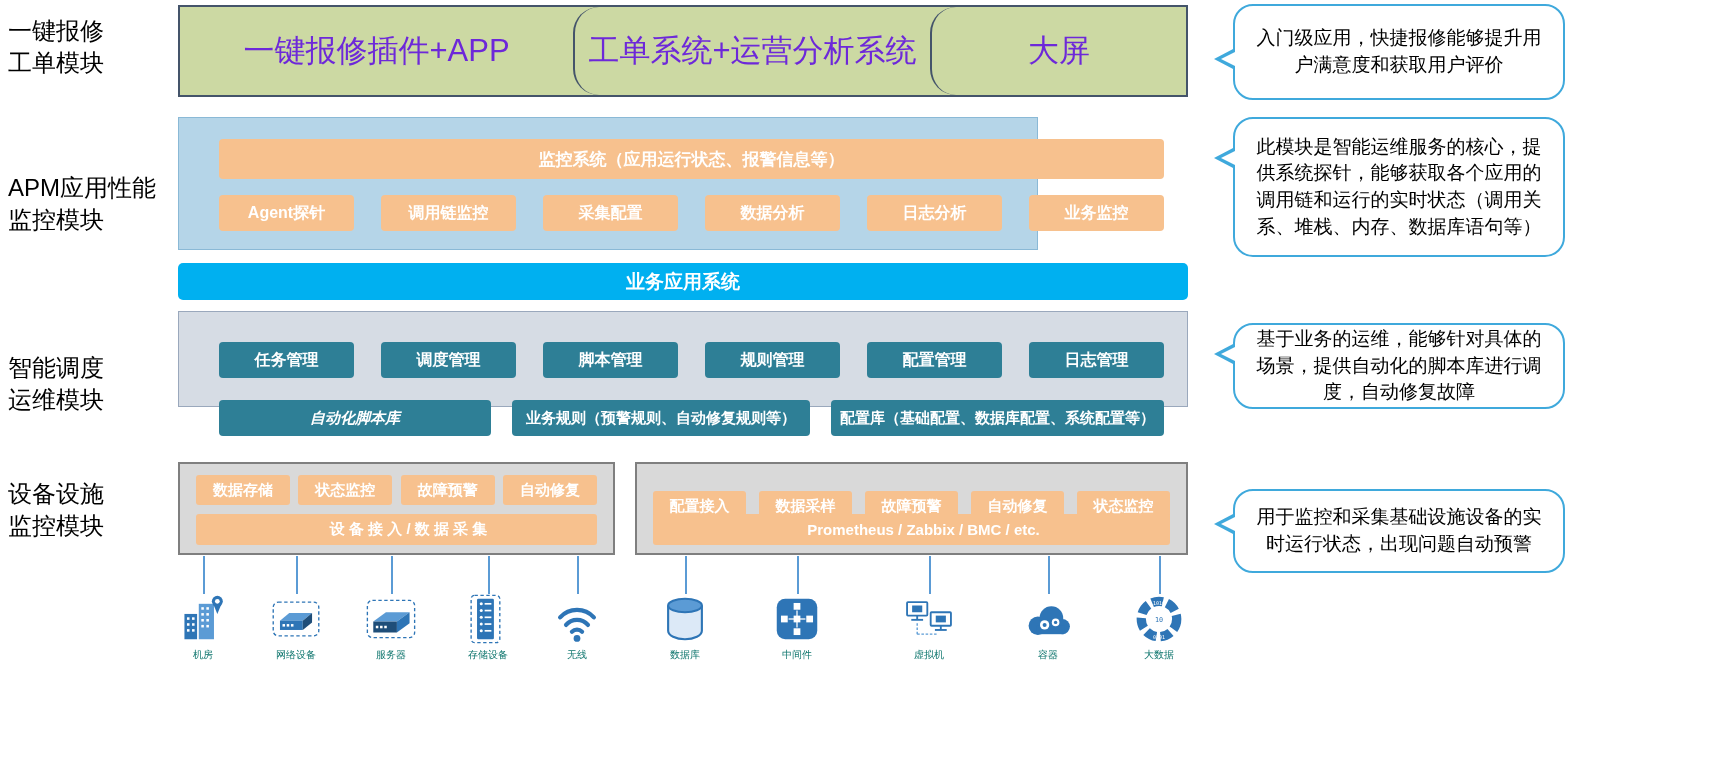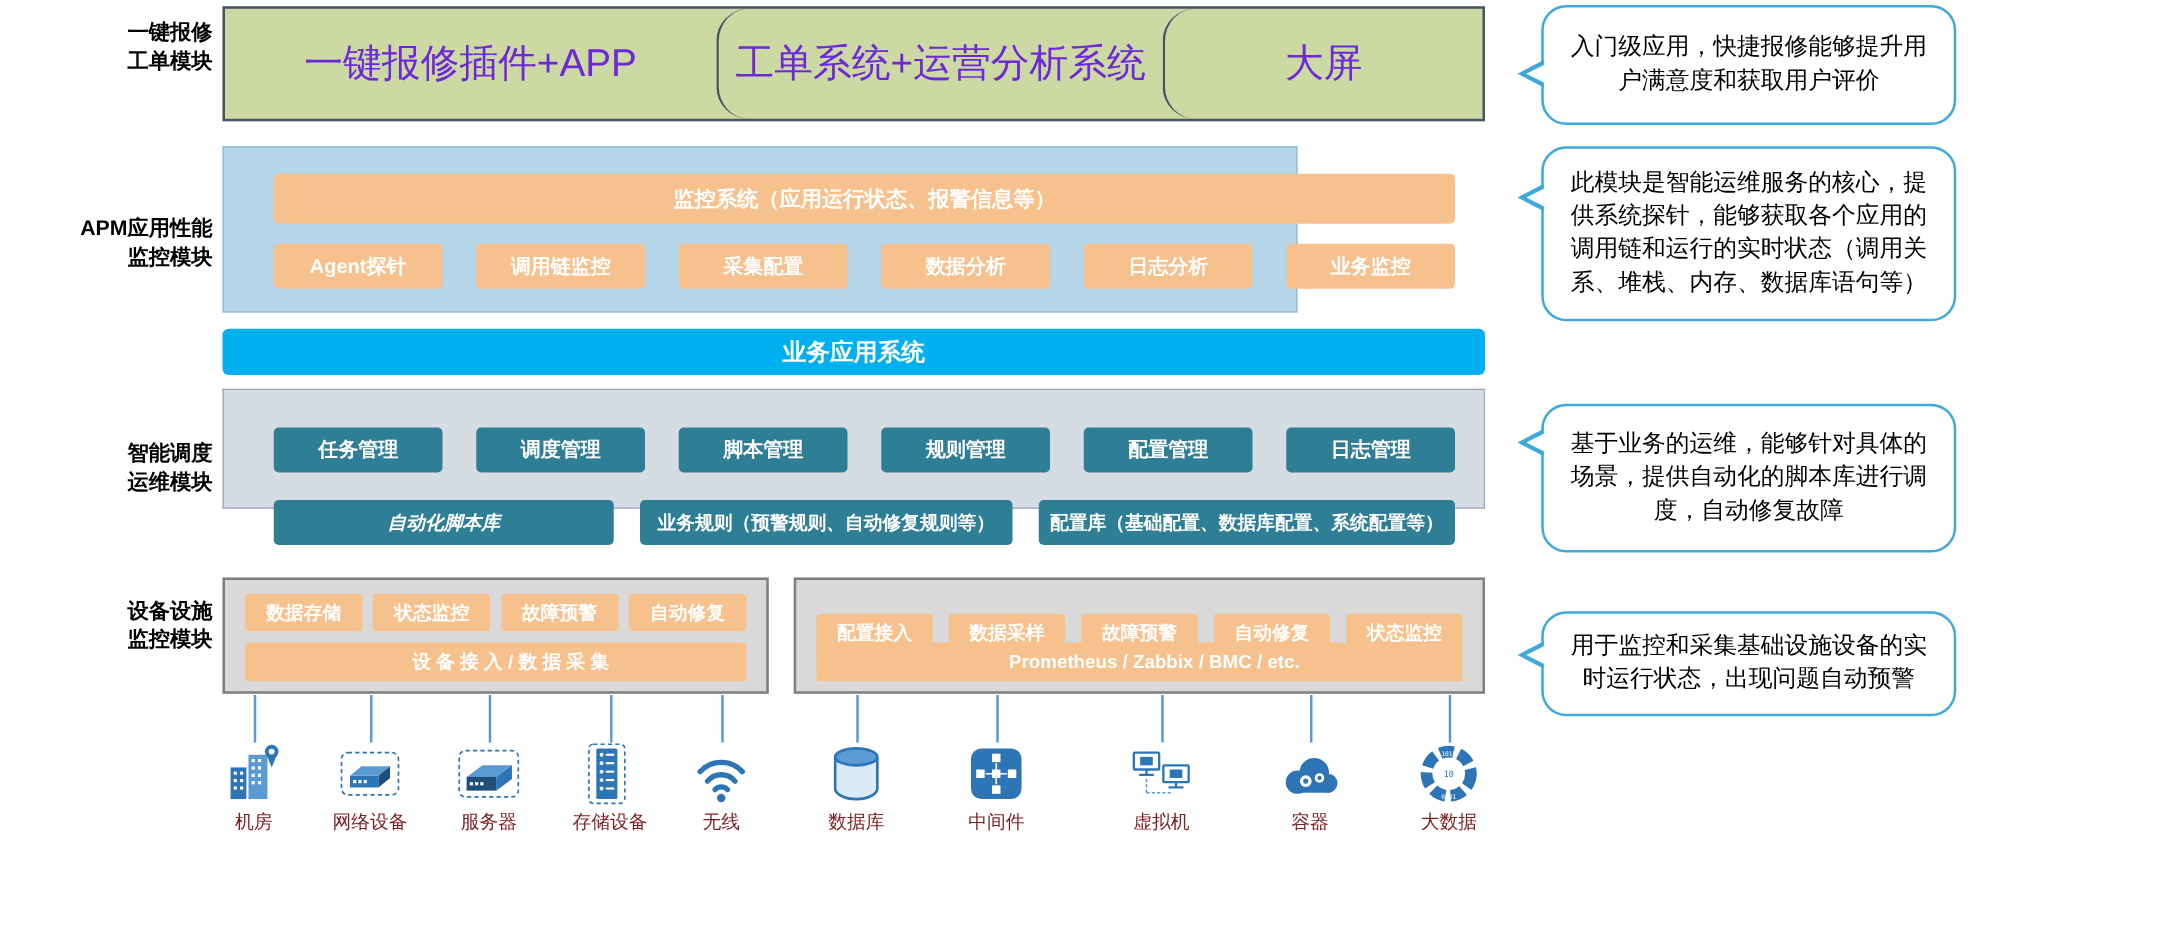--- a/index.html
+++ b/index.html
@@ -2,22 +2,22 @@
 <html style="--green-fill: #ccd9a3; --green-border: #44546a; --apm-fill: #b5d5e8; --apm-border: #8ab9d6; --orange: #f7c18e; --cyan: #00b0f0; --sched-fill: #d6dce4; --sched-border: #9aa8bc; --teal: #2e7f96; --panel-fill: #d9d9d9; --panel-border: #7f7f7f; --callout-border: #3fa9dc; --icon-blue: #2e75b6; --icon-blue-light: #5b9bd5; --connector: #5b9bd5;"><head>
 <meta charset="utf-8">
 <style>
   html,body{margin:0;padding:0;background:#fff;}
   .canvas{
     position:relative;width:1727px;height:761px;background:#fff;
     font-family:"Liberation Sans","DejaVu Sans",sans-serif;overflow:hidden;color:#000;
   }
   
   .module-label{
-    position:absolute;left:8px;width:162px;text-align:right;
-    font-weight:bold;font-size:17px;line-height:1.35;white-space:pre-line;
+    position:absolute;left:8px;width:162px;text-align:left;
+    font-weight:normal;font-size:24px;line-height:1.35;white-space:pre-line;
   }
   
   .green-box{
     position:absolute;left:178px;top:5px;width:1010px;height:92px;
     background:var(--green-fill,#ccd9a3);border:2px solid var(--green-border,#44546a);
     box-sizing:border-box;display:flex;
   }
   .green-cell{
     display:flex;align-items:center;justify-content:center;
     font-size:31px;color:#6d28d9;border-radius:26px;
@@ -101,30 +101,30 @@
     border-style:solid;border-width:11px 21px 11px 0;
     border-color:transparent var(--callout-border,#3fa9dc) transparent transparent;
   }
   .callout::after{
     content:"";position:absolute;left:-14px;top:calc(var(--tail-top,30px) + 3px);
     border-style:solid;border-width:8px 16px 8px 0;
     border-color:transparent #fff transparent transparent;
   }
   .c1{top:4px;height:96px;--tail-top:42px;}
   .c2{top:117px;height:140px;--tail-top:28px;}
-  .c3{top:323px;height:119px;--tail-top:18px;}
+  .c3{top:323px;height:86px;--tail-top:18px;}
   .c4{top:489px;height:84px;--tail-top:22px;}
   
   .connector{
     position:absolute;top:556px;height:38px;width:1.5px;
     background:var(--connector,#5b9bd5);
   }
   .device{position:absolute;top:592px;width:96px;text-align:center;}
   .device svg{display:block;margin:0 auto;}
-  .device-label{font-size:15px;margin-top:2px;color:#7f1d1d;}
+  .device-label{font-size:10px;margin-top:2px;color:#0f766e;}
 </style>
 </head>
 <body>
 
 <div class="canvas">
 
   <div class="module-label" style="top:15px">一键报修
 工单模块</div>
   <div class="module-label" style="top:172px">APM应用性能
 监控模块</div>

